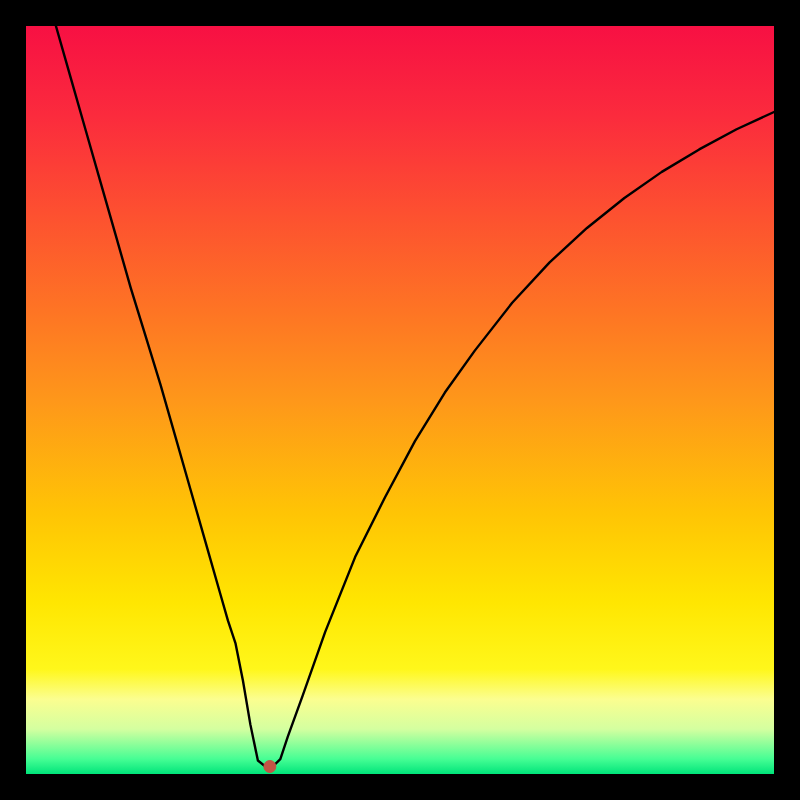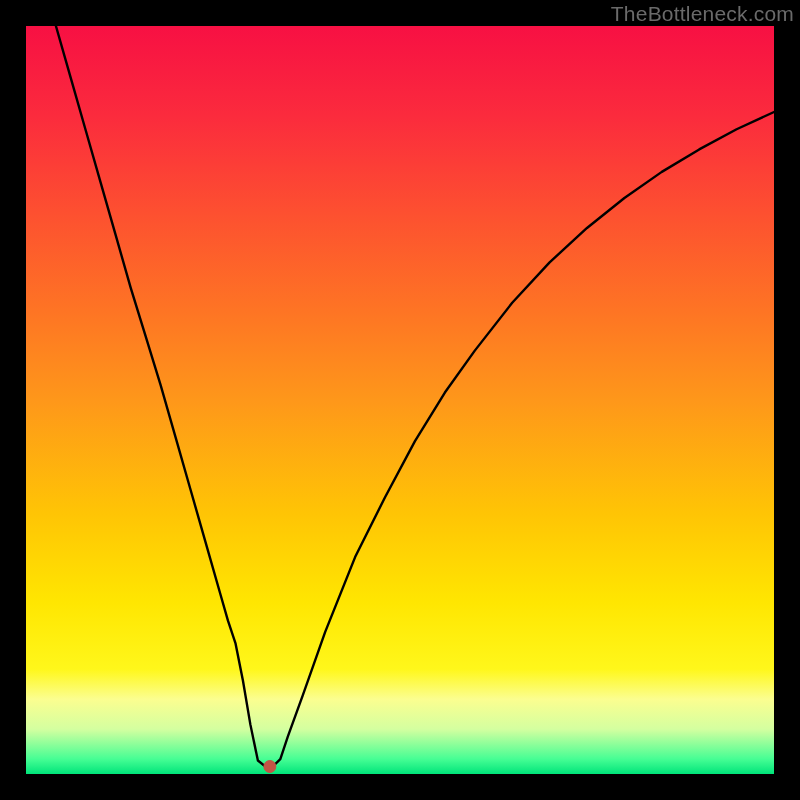--- a/index.html
+++ b/index.html
@@ -56,21 +56,20 @@
     top: 0;
     width: 748px;
     height: 748px;
     z-index: 2;
   }
 </style>
 </head>
 <body>
 
 <div class="outer">
-  <div class="watermark">TheBottleneck.com</div>
 
   <div class="plot-area">
     <svg class="curve" viewBox="0 0 748 748" preserveAspectRatio="none">
       <path id="curve-path" fill="none" stroke="#000" stroke-width="2.4" stroke-linecap="round" stroke-linejoin="round" d="M29.92 0.00 L44.88 52.36 L59.84 104.72 L74.80 157.08 L89.76 209.44 L104.72 261.80 L119.68 310.42 L134.64 359.04 L149.60 411.40 L164.56 463.76 L179.52 516.12 L194.48 568.48 L201.96 594.66 L209.44 617.10 L216.92 654.50 L224.40 698.63 L231.88 734.54 L239.36 740.52 L246.84 740.52 L254.32 733.04 L261.80 710.60 L276.76 669.46 L299.20 605.88 L329.12 531.08 L359.04 471.24 L388.96 415.14 L418.88 366.52 L448.80 324.63 L486.20 276.76 L523.60 236.37 L561.00 201.96 L598.40 172.04 L635.80 145.86 L673.20 123.42 L710.60 103.22 L748.00 86.02"></path>
       <circle id="marker-dot" r="6" fill="#c35445" stroke="#c35445" cx="243.85" cy="740.52"></circle>
     </svg>
   </div>
 </div>
 
 </body></html>

